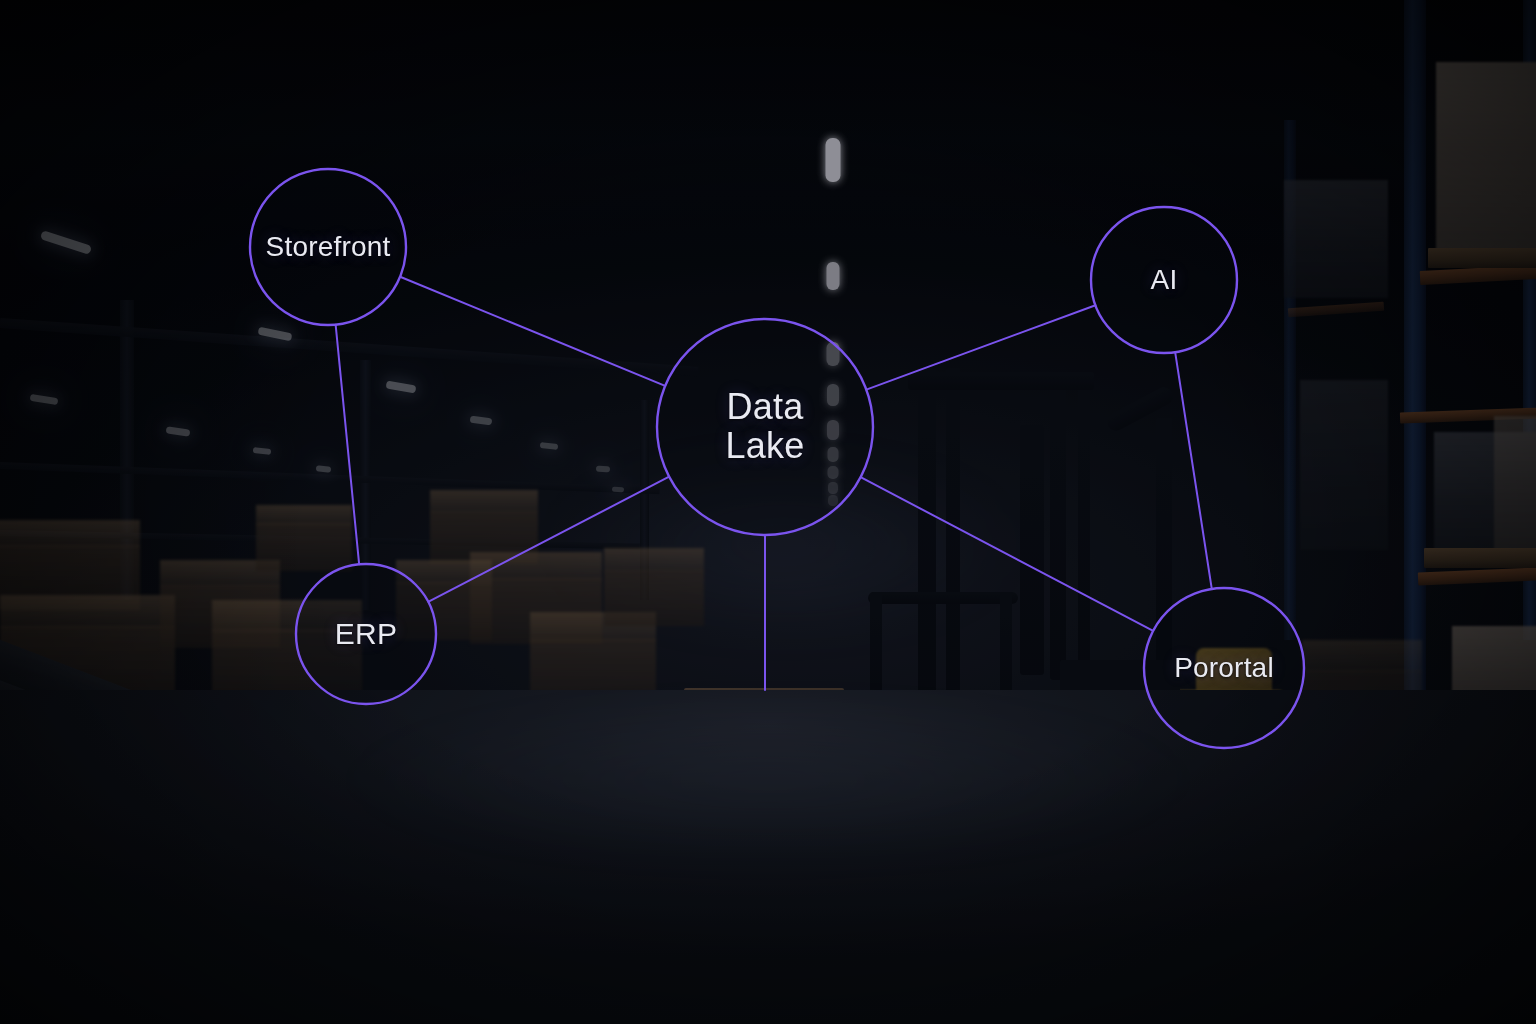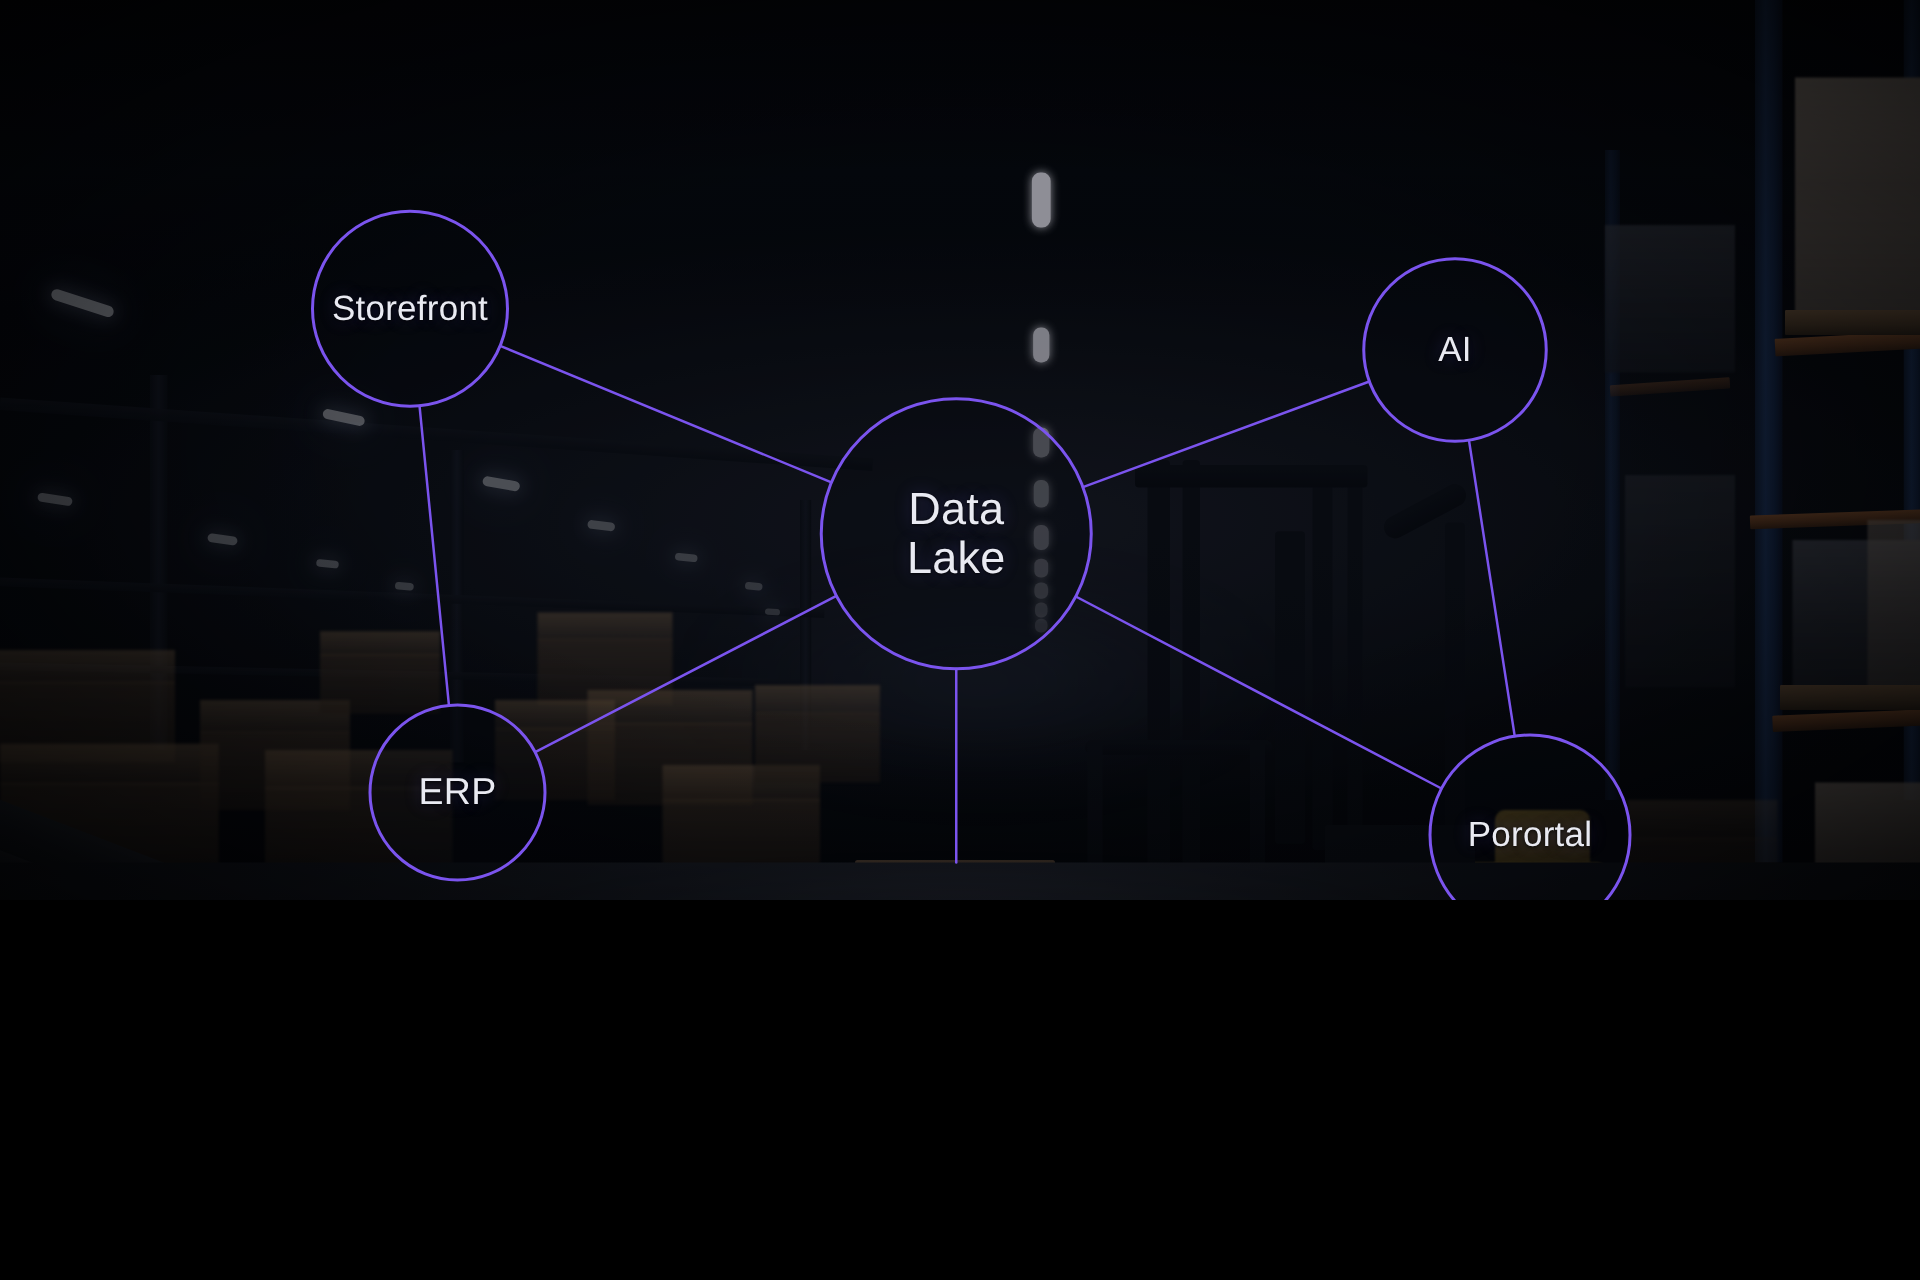--- a/index.html
+++ b/index.html
@@ -3,21 +3,21 @@
 <meta charset="utf-8">
 <style>
   html, body {
     margin: 0;
     padding: 0;
     background: #000;
   }
   #stage {
     position: relative;
     width: 1536px;
-    height: 720px;
+    height: 1024px;
     overflow: hidden;
     background: #05070d;
     font-family: "Liberation Sans", sans-serif;
   }
 
   
   .scene { position: absolute; inset: 0; overflow: hidden; }
 
   .bg-base {
     position: absolute; inset: 0;

